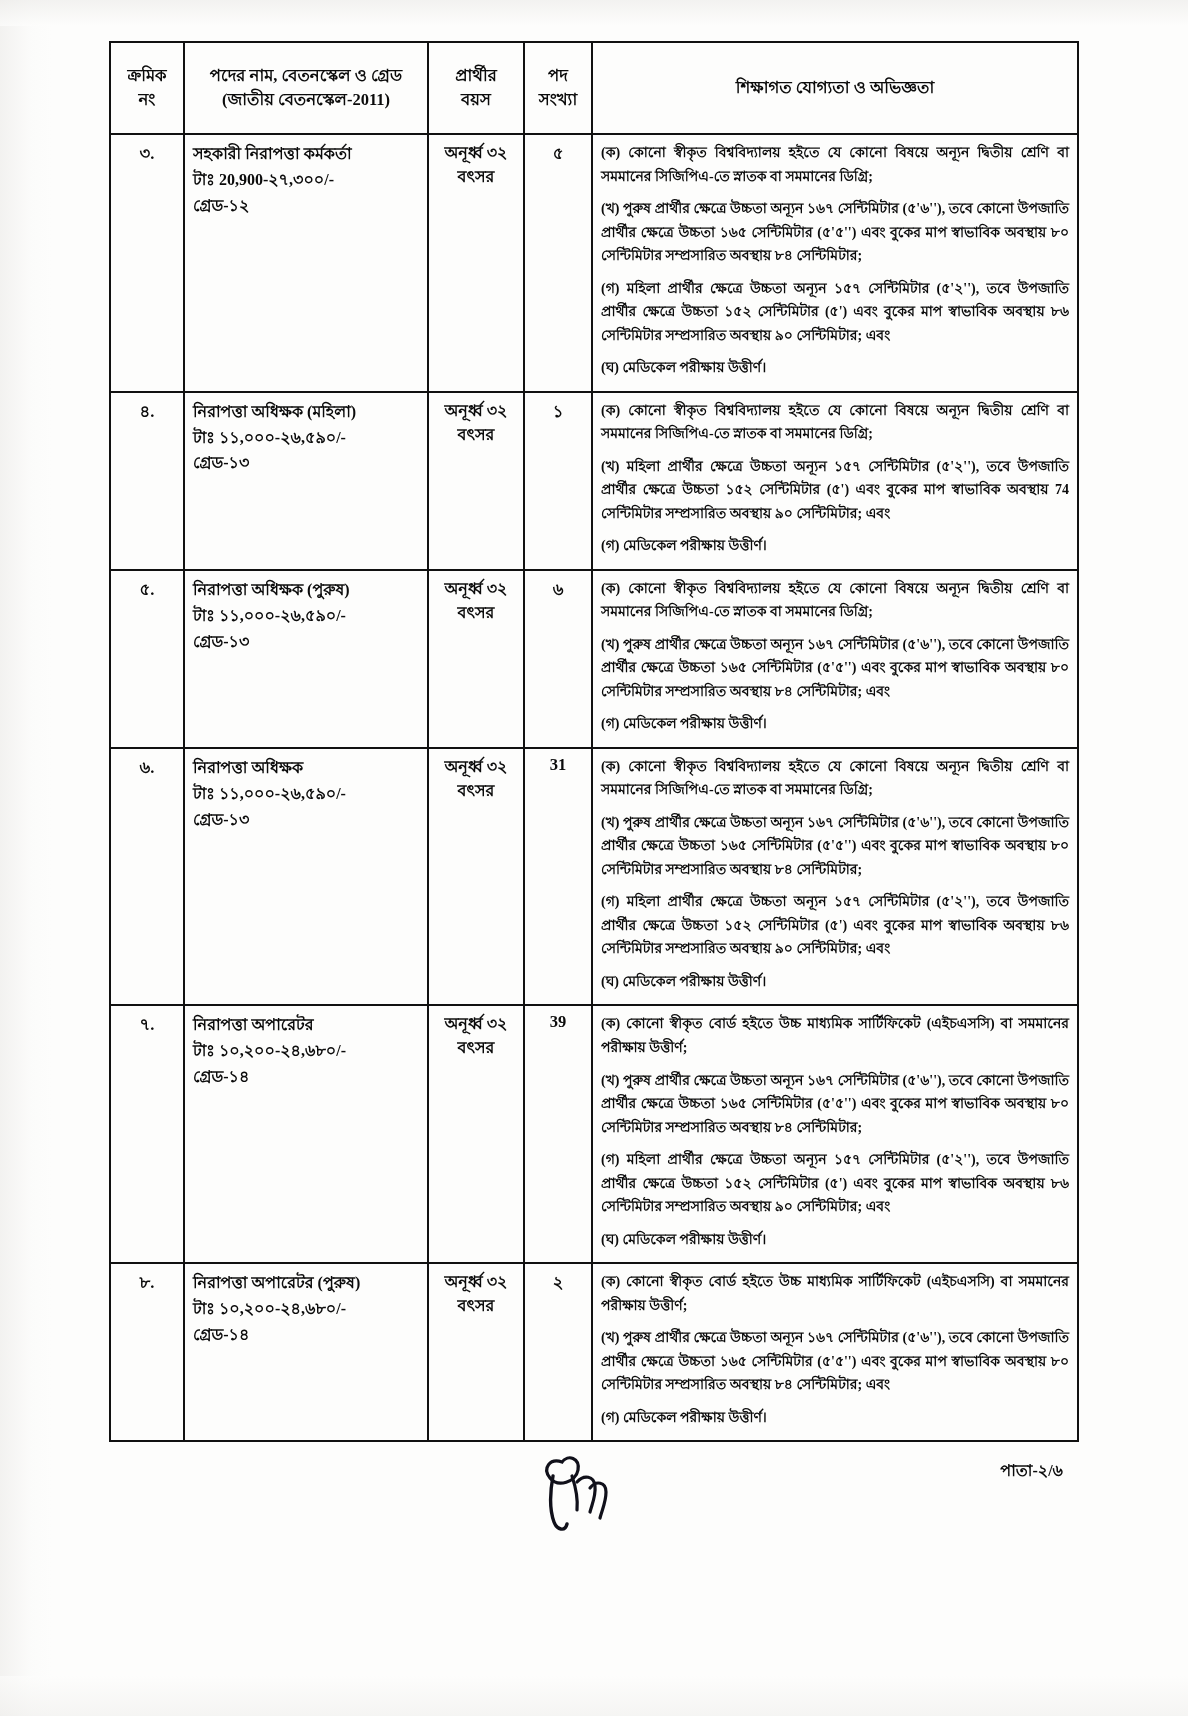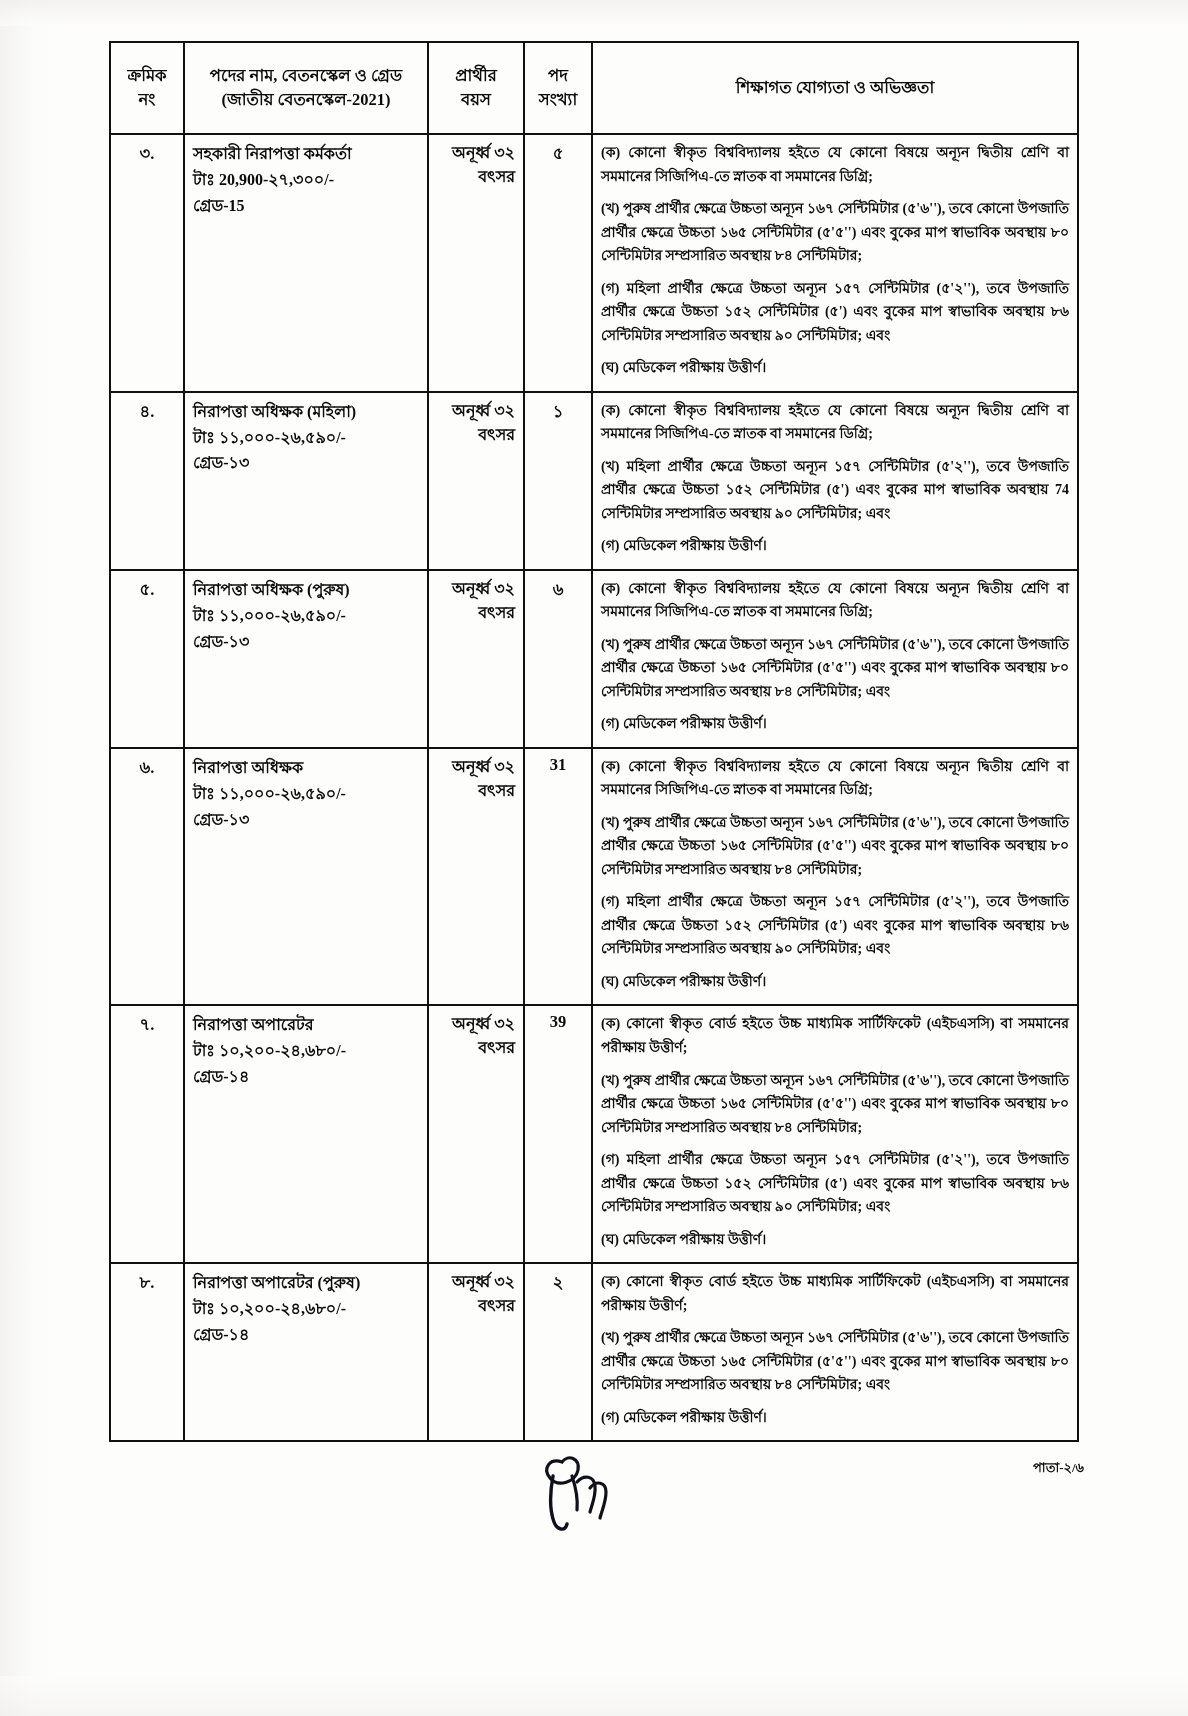--- a/index.html
+++ b/index.html
@@ -78,21 +78,21 @@
     font-weight: bold;
     padding-top: 12px;
   }
   .cell-count {
     text-align: center;
     font-size: 16.5px;
     font-weight: bold;
     padding-top: 12px;
   }
   .cell-age {
-    text-align: right;
+    text-align: center;
     font-size: 16px;
     font-weight: bold;
     line-height: 1.5;
     padding-top: 12px;
     margin-left: 21px;
   }
   .cell-post {
     font-size: 16px;
     font-weight: bold;
     line-height: 1.62;
@@ -123,23 +123,23 @@
   }
   .signature {
     position: absolute;
     left: 520px;
     top: 18px;
     width: 120px;
     height: 90px;
   }
   .page-label {
     position: absolute;
-    right: 104px;
+    right: 125px;
     top: 28px;
-    font-size: 13px;
+    font-size: 16px;
     font-weight: bold;
   }
 </style>
 </head>
 <body>
 
 <div class="page">
   <div class="scan-edge-left"></div>
   <div class="scan-edge-top"></div>
   <div class="scan-edge-bottom"></div>
@@ -154,40 +154,40 @@
         <col class="c-qual">
       </colgroup>
       <thead>
         <tr>
           <th>
             <div>ক্রমিক</div>
             <div>নং</div>
           </th>
           <th>
             <div>পদের নাম, বেতনস্কেল ও গ্রেড</div>
-            <div>(জাতীয় বেতনস্কেল-2021)</div>
+            <div>(জাতীয় বেতনস্কেল-2011)</div>
           </th>
           <th>
             <div>প্রার্থীর</div>
             <div>বয়স</div>
           </th>
           <th>
             <div>পদ</div>
             <div>সংখ্যা</div>
           </th>
           <th>শিক্ষাগত যোগ্যতা ও অভিজ্ঞতা</th>
         </tr>
       </thead>
       <tbody id="table-body">
           <tr>
             <td class="cell-sl">৩.</td>
             <td class="cell-post">
               <div>সহকারী নিরাপত্তা কর্মকর্তা</div>
               <div>টাঃ 20,900-২৭,৩০০/-</div>
-              <div>গ্রেড-15</div>
+              <div>গ্রেড-১২</div>
             </td>
             <td class="cell-age">
               <div>অনূর্ধ্ব ৩২</div>
               <div>বৎসর</div>
             </td>
             <td class="cell-count">৫</td>
             <td class="cell-qual">
               <p class="spaced">(ক) কোনো স্বীকৃত বিশ্ববিদ্যালয় হইতে যে কোনো বিষয়ে অন্যূন দ্বিতীয় শ্রেণি বা সমমানের সিজিপিএ-তে স্নাতক বা সমমানের ডিগ্রি;</p>
               <p class="spaced">(খ) পুরুষ প্রার্থীর ক্ষেত্রে উচ্চতা অন্যূন ১৬৭ সেন্টিমিটার (৫'৬''), তবে কোনো উপজাতি প্রার্থীর ক্ষেত্রে উচ্চতা ১৬৫ সেন্টিমিটার (৫'৫'') এবং বুকের মাপ স্বাভাবিক অবস্থায় ৮০ সেন্টিমিটার সম্প্রসারিত অবস্থায় ৮৪ সেন্টিমিটার;</p>
               <p class="spaced">(গ) মহিলা প্রার্থীর ক্ষেত্রে উচ্চতা অন্যূন ১৫৭ সেন্টিমিটার (৫'২''), তবে উপজাতি প্রার্থীর ক্ষেত্রে উচ্চতা ১৫২ সেন্টিমিটার (৫') এবং বুকের মাপ স্বাভাবিক অবস্থায় ৮৬ সেন্টিমিটার সম্প্রসারিত অবস্থায় ৯০ সেন্টিমিটার; এবং</p>

